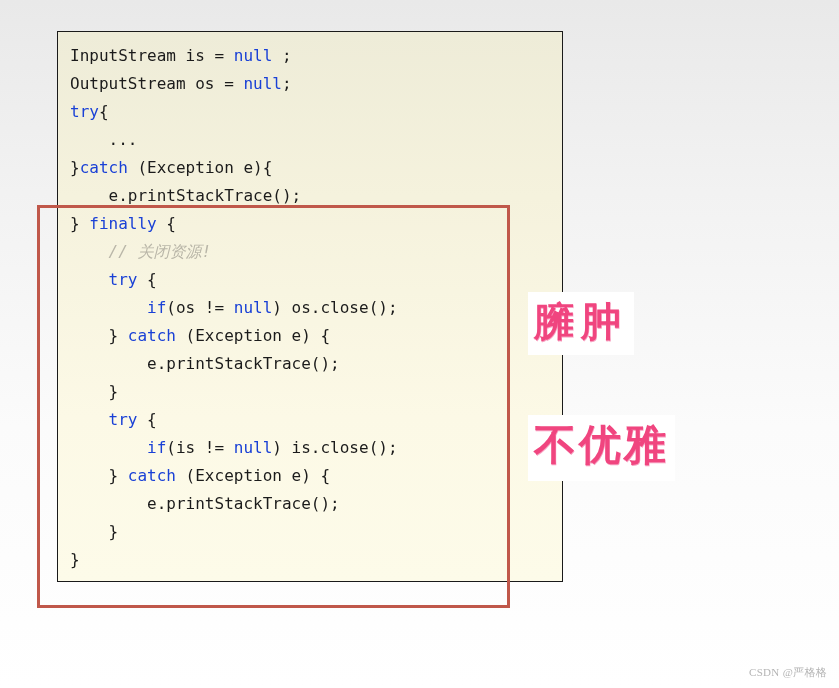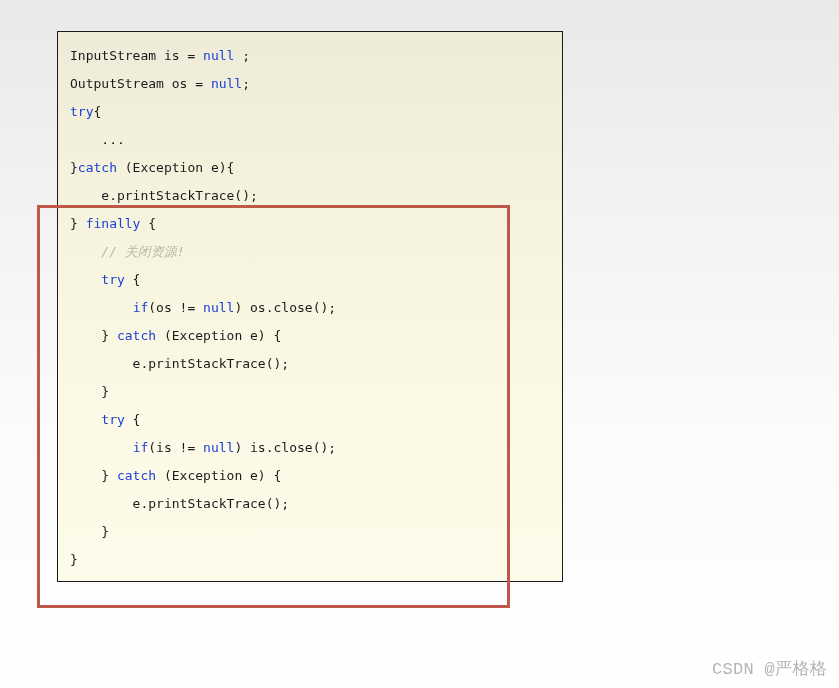--- a/index.html
+++ b/index.html
@@ -34,21 +34,21 @@
     background: linear-gradient(to bottom, #eeecd8 0%, #f5f2dd 30%, #fcf9e6 70%, #fdfbe9 100%);
     overflow: hidden;
   }
 
   .code-lines {
     position: absolute;
     left: 12px;
     top: 10px;
     right: 0;
     font-family: "DejaVu Sans Mono", "Liberation Mono", monospace;
-    font-size: 13px;
+    font-size: 16px;
     line-height: 28px;
     color: #1b1b1b;
     white-space: pre;
     letter-spacing: 0px;
   }
   .code-lines .ln {
     height: 28px;
     white-space: pre;
   }
   .kw   { color: #1a41d6; }
@@ -90,34 +90,36 @@
     font-size: 42px;
     letter-spacing: 3px;
     padding: 2px 6px 8px 6px;
   }
 
   
   .watermark {
     position: absolute;
     right: 12px;
     bottom: 8px;
-    font-family: Liberation Mono, monospace;
-    font-size: 17px;
+    font-family: Liberation Serif, serif;
+    font-size: 11px;
     color: #b4b4b4;
     letter-spacing: 0.3px;
   }
 </style>
 </head>
 <body>
 
 <div id="stage">
 
   <div class="code-card">
     <div class="code-lines" id="code-lines"><div class="ln"><span>InputStream is = </span><span class="kw">null</span><span> ;</span></div><div class="ln"><span>OutputStream os = </span><span class="kw">null</span><span>;</span></div><div class="ln"><span class="kw">try</span><span>{</span></div><div class="ln"><span>    ...</span></div><div class="ln"><span>}</span><span class="kw">catch</span><span> (Exception e){</span></div><div class="ln"><span>    e.printStackTrace();</span></div><div class="ln"><span>} </span><span class="kw">finally</span><span> {</span></div><div class="ln"><span class="cmt">    // 关闭资源!</span></div><div class="ln"><span>    </span><span class="kw">try</span><span> {</span></div><div class="ln"><span>        </span><span class="kw">if</span><span>(os != </span><span class="kw">null</span><span>) os.close();</span></div><div class="ln"><span>    } </span><span class="kw">catch</span><span> (Exception e) {</span></div><div class="ln"><span>        e.printStackTrace();</span></div><div class="ln"><span>    }</span></div><div class="ln"><span>    </span><span class="kw">try</span><span> {</span></div><div class="ln"><span>        </span><span class="kw">if</span><span>(is != </span><span class="kw">null</span><span>) is.close();</span></div><div class="ln"><span>    } </span><span class="kw">catch</span><span> (Exception e) {</span></div><div class="ln"><span>        e.printStackTrace();</span></div><div class="ln"><span>    }</span></div><div class="ln"><span>}</span></div></div>
   </div>
 
   <div class="red-box"></div>
 
+  <div class="hand hand-1">臃肿</div>
 
+  <div class="hand hand-2">不优雅</div>
 
   <div class="watermark">CSDN @严格格</div>
 
 </div>
 
 </body></html>

